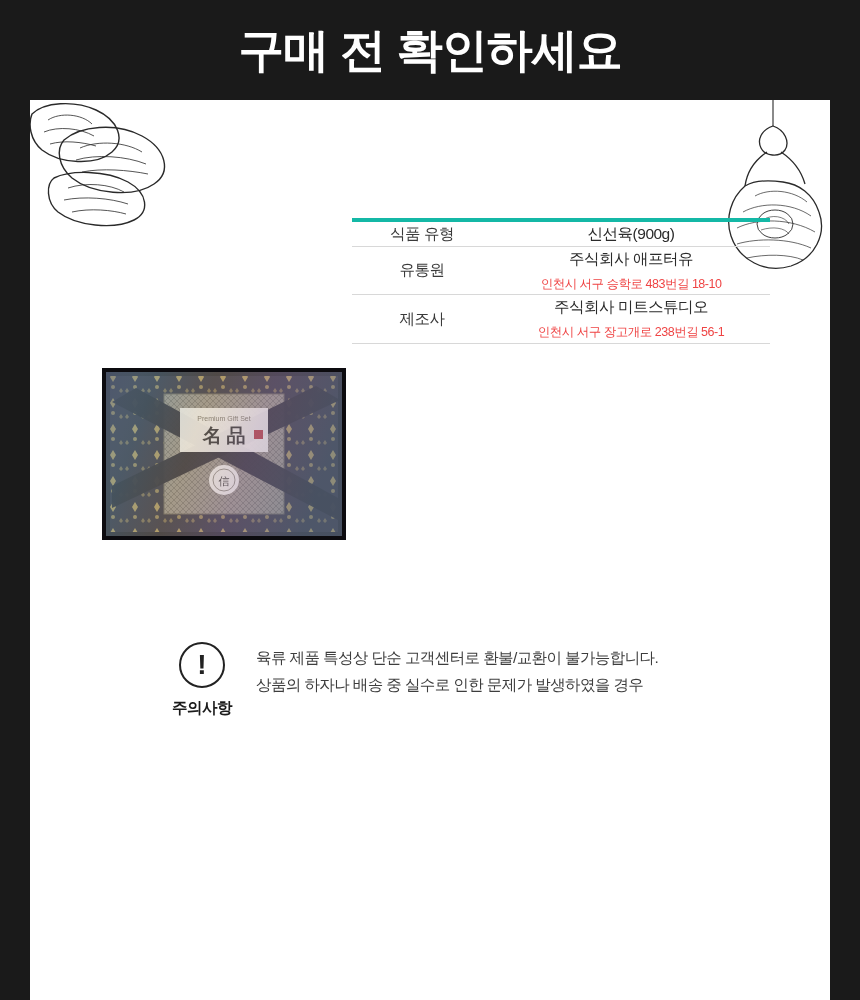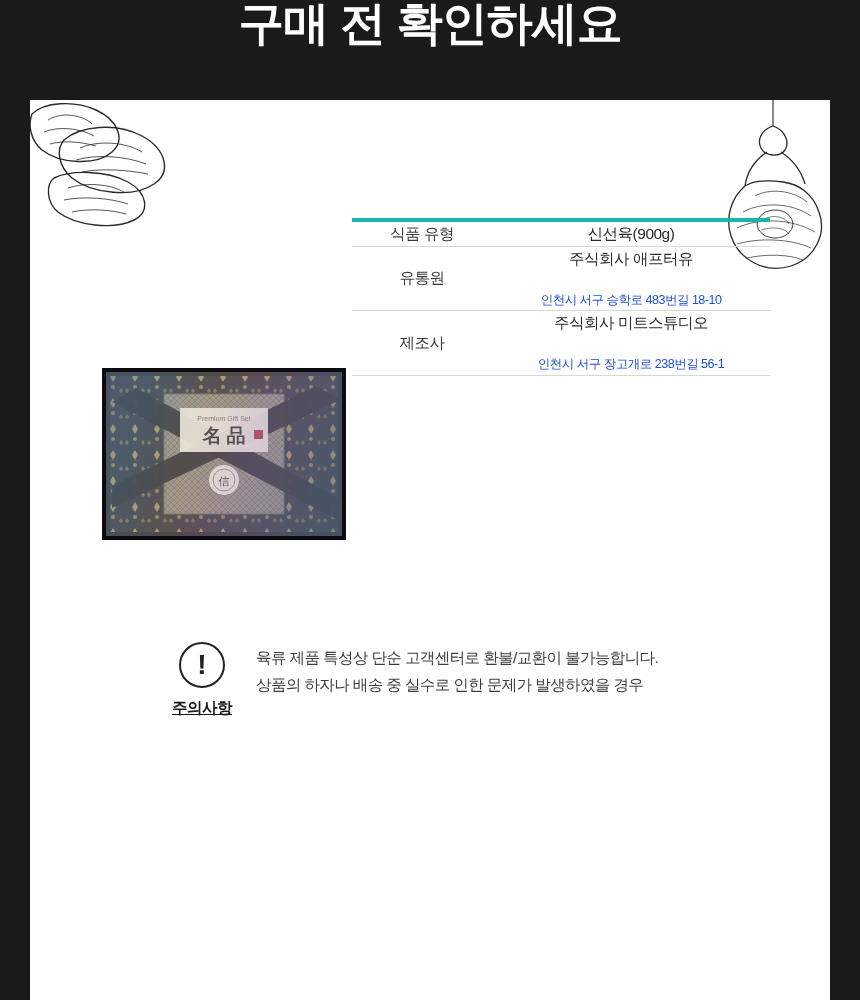--- a/index.html
+++ b/index.html
@@ -15,20 +15,21 @@
     font-family: "Liberation Sans", "DejaVu Sans", sans-serif;
     overflow: hidden;
   }
 
   
   .header {
     width: 860px;
     height: 100px;
     background: #1a1a1a;
     display: flex;
+    align-items: center;
     justify-content: center;
   }
   .header-title {
     color: #ffffff;
     font-size: 46px;
     font-weight: bold;
     letter-spacing: -1px;
     line-height: 1;
     white-space: nowrap;
   }
@@ -98,22 +99,22 @@
   .cell-value {
     font-size: 15.5px;
     color: #2b2b2b;
     letter-spacing: -0.5px;
     line-height: 1.55;
     padding: 16px 4px;
   }
   .cell-value .sub {
     display: block;
     font-size: 12.5px;
-    color: #1d4ed8;
-    margin-top: 20px;
+    color: #ef4444;
+    margin-top: 4px;
   }
 
   
   .notice {
     position: absolute;
     left: 118px;
     top: 540px;
     width: 640px;
     display: flex;
     align-items: flex-start;
@@ -138,21 +139,20 @@
     font-weight: bold;
     color: #222222;
     line-height: 1;
   }
   .notice-label {
     margin-top: 10px;
     font-size: 15.5px;
     font-weight: bold;
     color: #1a1a1a;
     letter-spacing: -0.5px;
-    text-decoration: underline;
   }
   .notice-lines {
     padding-top: 4px;
     font-size: 15.5px;
     color: #3d3d3d;
     line-height: 1.75;
     letter-spacing: -0.6px;
   }
   .notice-lines div { white-space: nowrap; }
 </style>

